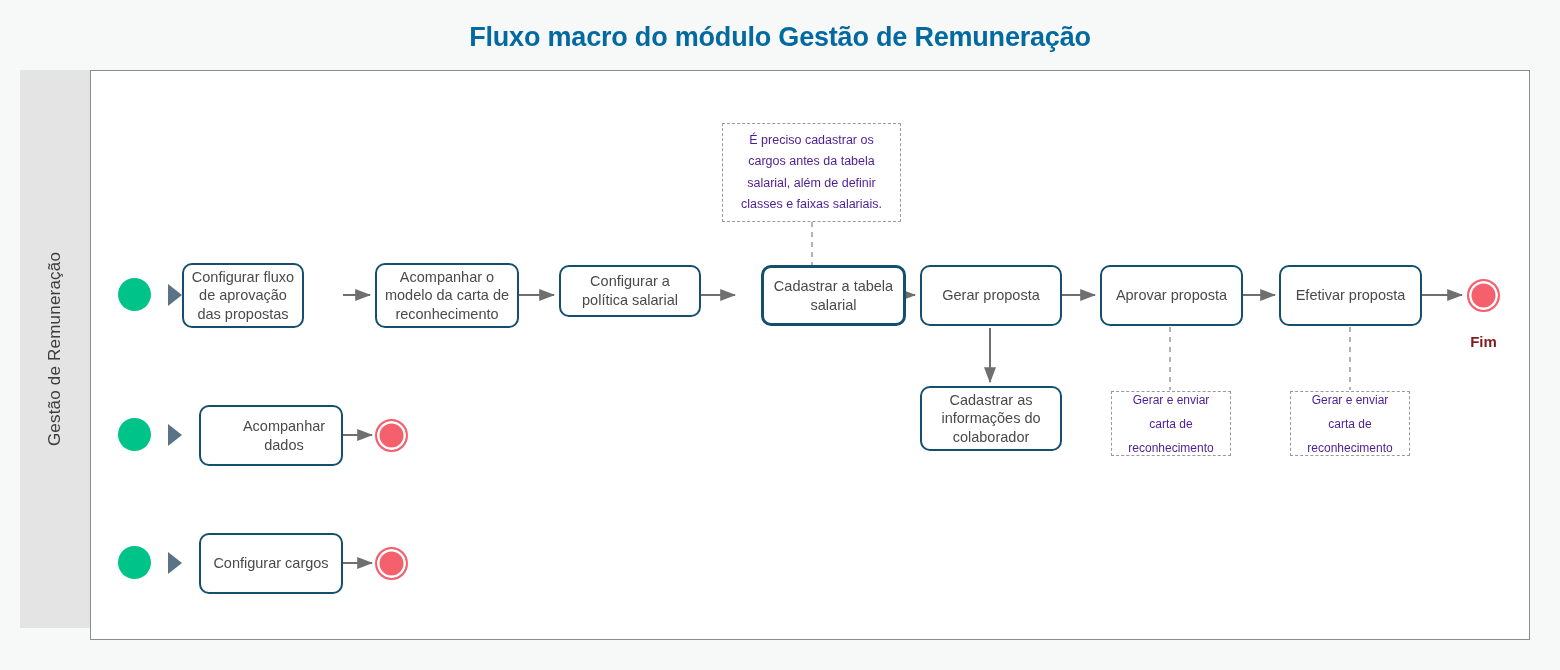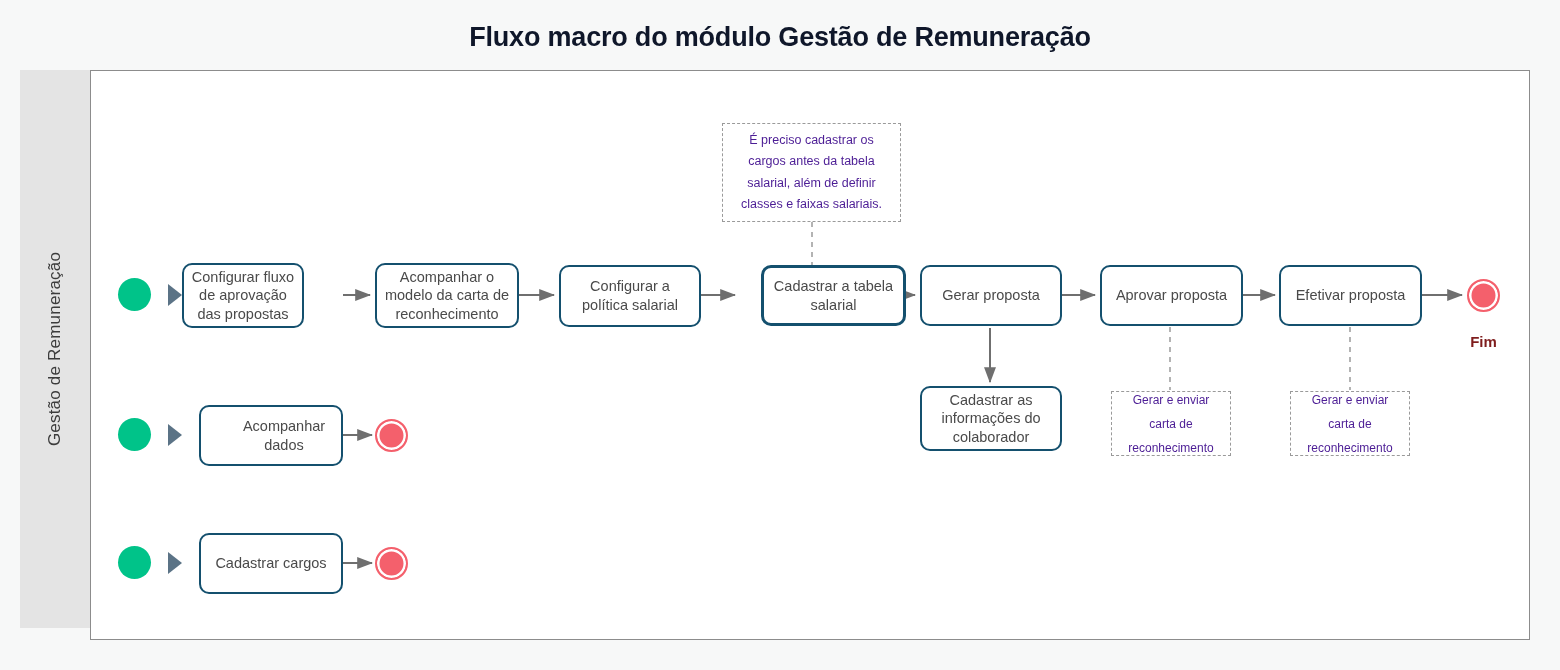--- a/index.html
+++ b/index.html
@@ -17,21 +17,21 @@
 
   
   #diagram-title {
     position: absolute;
     left: 0;
     top: 22px;
     width: 1560px;
     text-align: center;
     font-size: 27px;
     font-weight: 700;
-    color: #0f172a;
+    color: #0369a1;
     letter-spacing: -0.2px;
     white-space: nowrap;
   }
 
   
   #pool {
     position: absolute;
     left: 90px;
     top: 70px;
     width: 1440px;
@@ -197,21 +197,21 @@
   </g>
 </svg>
 
 <div class="start-event" style="left:118px; top:278px;"></div>
 <div class="tri-marker" style="left:168px; top:284px;"></div>
 
 <div class="task" style="left:182px; top:263px; width:122px; height:65px;">Configurar fluxo de aprovação das propostas</div>
 
 <div class="task" style="left:375px; top:263px; width:144px; height:65px;">Acompanhar o modelo da carta de reconhecimento</div>
 
-<div class="task" style="left:559px; top:265px; width:142px; height:62px;">Configurar a política salarial</div>
+<div class="task" style="left:559px; top:265px; width:142px; height:52px;">Configurar a política salarial</div>
 
 <div class="task emph" style="left:740px; top:265px; width:145px; height:61px;">Cadastrar a tabela salarial</div>
 
 <div class="task" style="left:920px; top:265px; width:142px; height:61px;">Gerar proposta</div>
 
 <div class="task" style="left:1100px; top:265px; width:143px; height:61px;">Aprovar proposta</div>
 
 <div class="task" style="left:1279px; top:265px; width:143px; height:61px;">Efetivar proposta</div>
 
 <div class="end-event" style="left:1467px; top:279px;"></div>
@@ -228,15 +228,15 @@
 <div class="start-event" style="left:118px; top:418px;"></div>
 <div class="tri-marker" style="left:168px; top:424px;"></div>
 
 <div class="task" style="left:199px; top:405px; width:144px; height:61px;padding-left:33px;">Acompanhar dados</div>
 
 <div class="end-event" style="left:375px; top:419px;"></div>
 
 <div class="start-event" style="left:118px; top:546px;"></div>
 <div class="tri-marker" style="left:168px; top:552px;"></div>
 
-<div class="task" style="left:199px; top:533px; width:144px; height:61px;">Cadastrar cargos</div>
+<div class="task" style="left:199px; top:533px; width:144px; height:61px;">Configurar cargos</div>
 
 <div class="end-event" style="left:375px; top:547px;"></div>
 
 </body></html>

